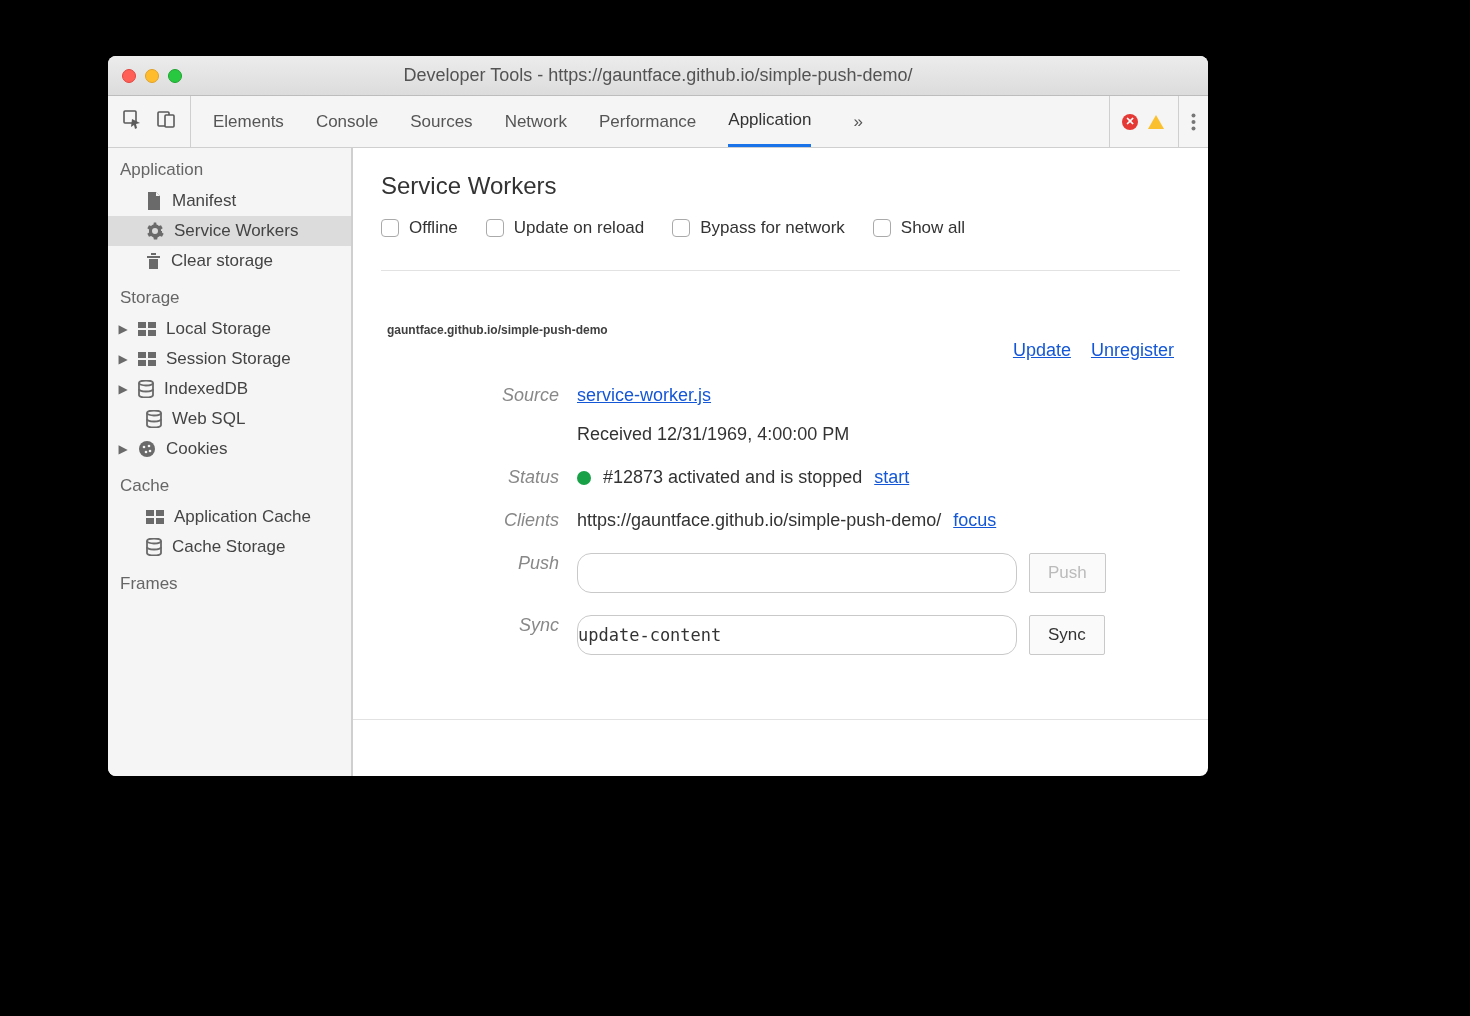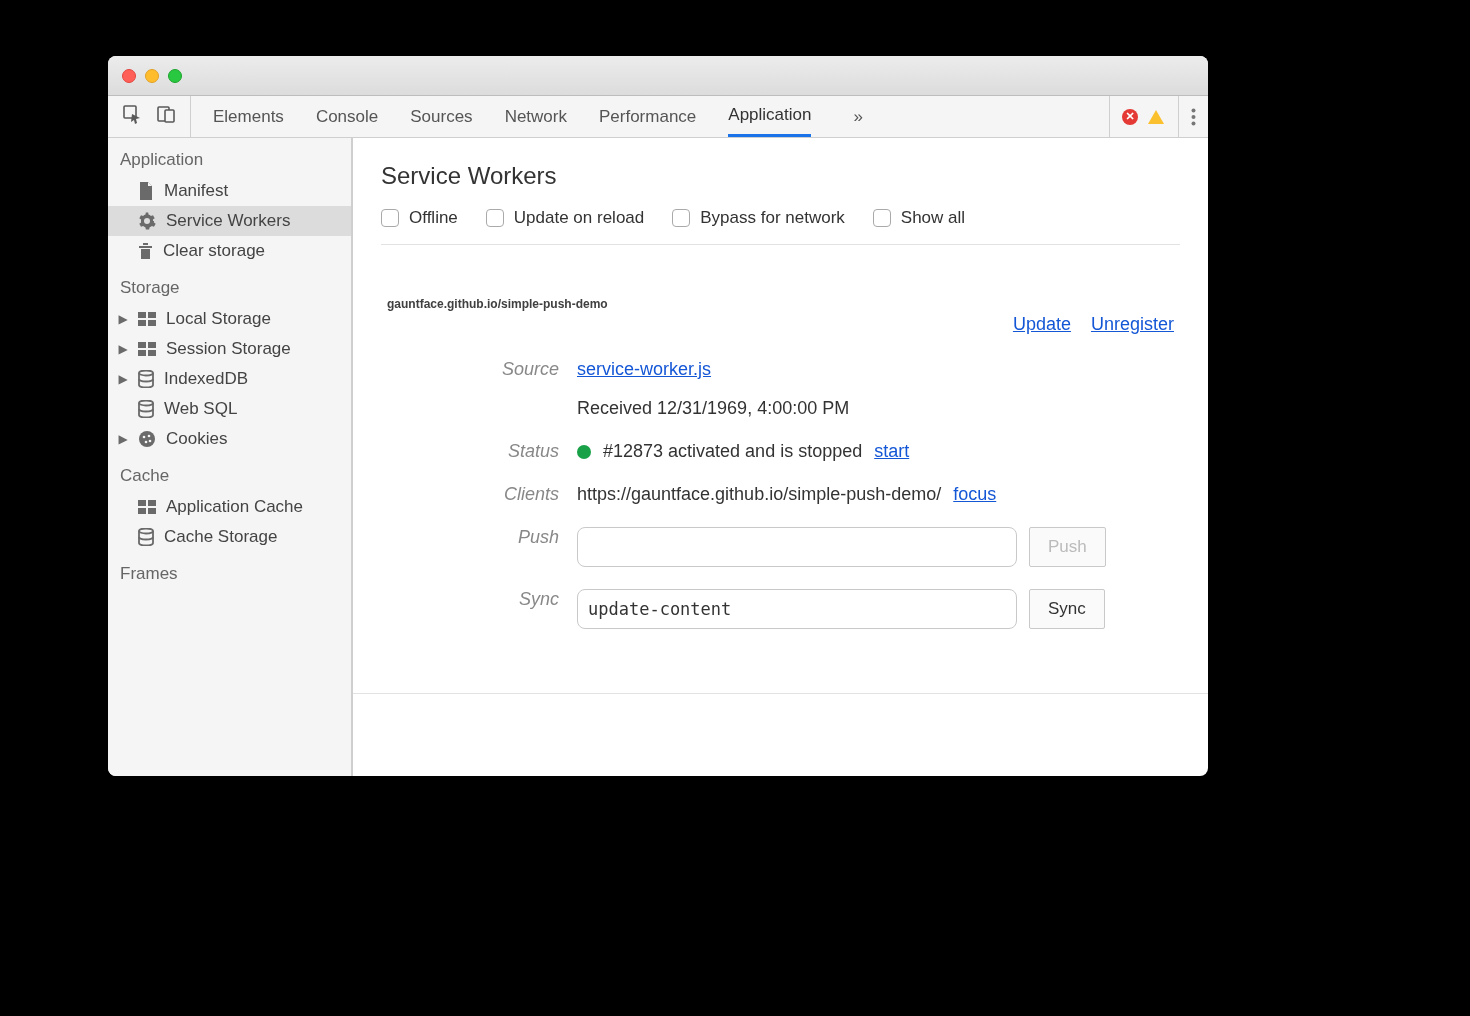--- a/index.html
+++ b/index.html
@@ -38,21 +38,21 @@
   .dot { width: 14px; height: 14px; border-radius: 50%; }
   .dot.red { background:#ff5f57; border:1px solid #e24640;}
   .dot.yellow { background:#ffbd2e; border:1px solid #e1a125;}
   .dot.green { background:#28c940; border:1px solid #1fa32f;}
   .titlebar-title {
     position:absolute; left:0; right:0; text-align:center;
     font-size: 18px; color:#535353;
     pointer-events:none;
   }
   .toolbar {
-    height: 42px;
+    height: 52px;
     background:#f5f5f5;
     border-bottom:1px solid #cfcfcf;
     display:flex;
     align-items:stretch;
     padding-left:14px;
     font-size:17px;
     color:#555;
   }
   .tool-icons { display:flex; align-items:center; gap:14px; padding-right:14px; border-right:1px solid #cfcfcf;}
   .tool-icons svg{ color:#5a5a5a;}
@@ -71,54 +71,55 @@
     border-right:2px solid #cfcfcf;
     overflow-y:auto;
     font-size:17px;
     color:#444;
   }
   .sb-header{ padding:12px 12px 6px; color:#666; font-size:17px;}
   .sb-item{ display:flex; align-items:center; gap:10px; padding:5px 8px 5px 26px; cursor:pointer;}
   .sb-item .tri{ width:10px; display:inline-flex; justify-content:center; color:#6a6a6a; font-size:12px;}
   .sb-item.selected{ background:#dcdcdc;}
   .sb-item svg,.sb-item .ico{ color:#6a6a6a; flex-shrink:0;}
-  .sb-item.child{ padding-left:30px;}
+  .sb-item.child{ padding-left:38px;}
   .sb-item.expandable{ padding-left:10px;}
   .main{ flex:1; overflow:auto; }
   .main-inner{ padding:24px 28px;}
   .panel-title{ font-size:24px; color:#333; margin-bottom:18px;}
-  .options-row{ display:flex; gap:28px; align-items:center; padding-bottom:16px; border-bottom:1px solid #e2e2e2; color:#333; font-size:17px;}
+  .options-row{ display:flex; gap:28px; align-items:center; padding-bottom:32px; border-bottom:1px solid #e2e2e2; color:#333; font-size:17px;}
   .chk{ width:18px; height:18px; border:1px solid #aaa; border-radius:4px; background:#fff; display:inline-block;}
   .opt{ display:flex; align-items:center; gap:10px;}
   .origin-row{ display:flex; align-items:center; justify-content:space-between; padding:28px 6px 20px;}
   .origin{ font-weight:700; font-size:12px; color:#404040;}
   .origin-actions{ display:flex; gap:20px;}
   .link{ color:#1457d6; text-decoration:underline; cursor:pointer; font-size:18px;margin-top:41px;}
   .grid{ display:grid; grid-template-columns:190px 1fr; row-gap:22px; font-size:18px; color:#333; padding:4px 6px 40px;}
   .lbl{ color:#888; text-align:right; padding-right:18px;font-style:italic;}
   .val{ display:flex; align-items:center; gap:12px; flex-wrap:wrap;}
   .sublink{ color:#1457d6; text-decoration:underline; cursor:pointer;}
   .dot-status{ width:14px; height:14px; border-radius:50%; background:#18a147; display:inline-block;}
-  .txt-input{ height:40px; border:1px solid #c9c9c9; border-radius:8px; padding:6px 10px; font-size:17px; font-family:Menlo,Consolas,monospace; color:#333; width:440px; background:#fff;}
+  .txt-input{ height:40px; border:1px solid #c9c9c9; border-radius:14px; padding:6px 0; font-size:17px; font-family:Menlo,Consolas,monospace; color:#333; width:440px; background:#fff;}
   .btn{ height:40px; padding:0 18px; border:1px solid #c9c9c9; border-radius:2px; background:#fafafa; font-size:17px; color:#333; cursor:pointer;}
   .btn.disabled{ color:#bbb;}
   .row-pair{ display:flex; gap:12px; align-items:center;}
   .bottom-rule{ border-top:1px solid #e2e2e2;}
 </style>
 </head>
 <body>
 
 <div class="window">
 
   <div class="titlebar">
     <div class="traffic">
       <div class="dot red"></div>
       <div class="dot yellow"></div>
       <div class="dot green"></div>
     </div>
+    <div class="titlebar-title">Developer Tools - https://gauntface.github.io/simple-push-demo/</div>
   </div>
 
   <div class="toolbar">
     <div class="tool-icons">
       <span>
         <svg width="20" height="20" viewBox="0 0 20 20" fill="none" stroke="currentColor" stroke-width="1.6">
             <rect x="2" y="2" width="12" height="12" rx="1"></rect>
             <path d="M10 10 L18 14 L14 15 L15 19 L13 20 L12 16 L9 18 Z" fill="currentColor" stroke="none"></path>
           </svg>
       </span>

